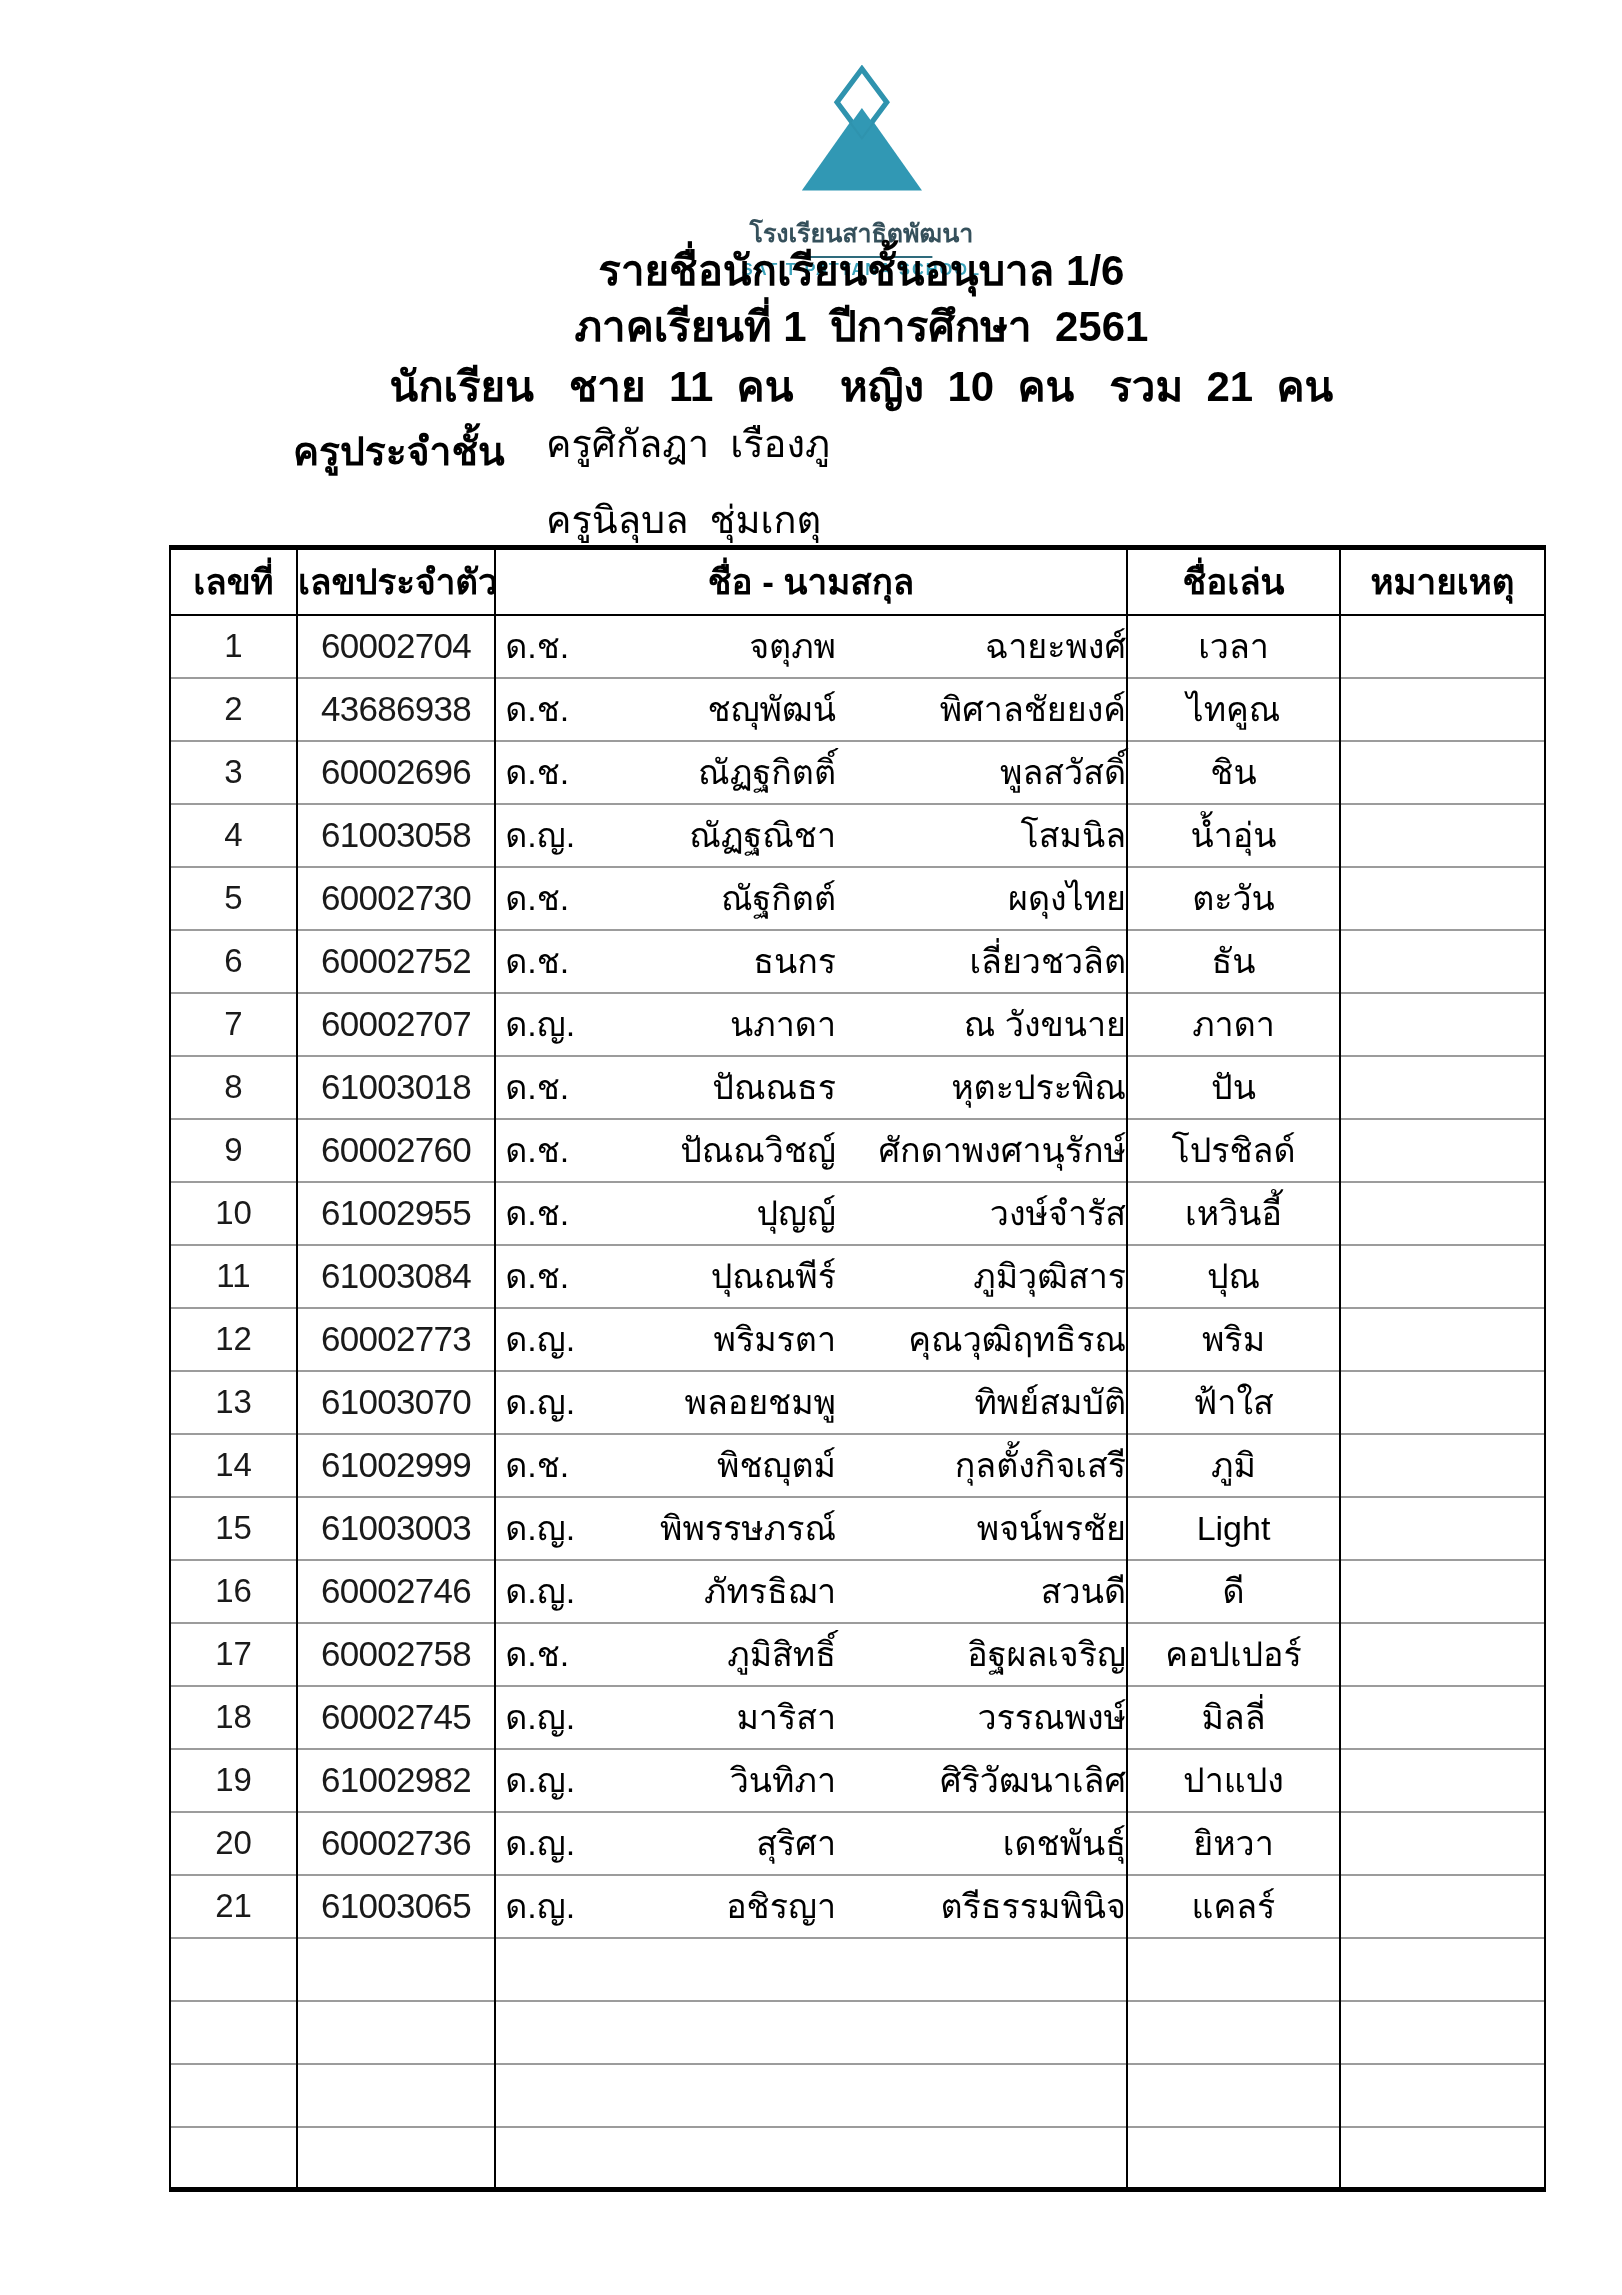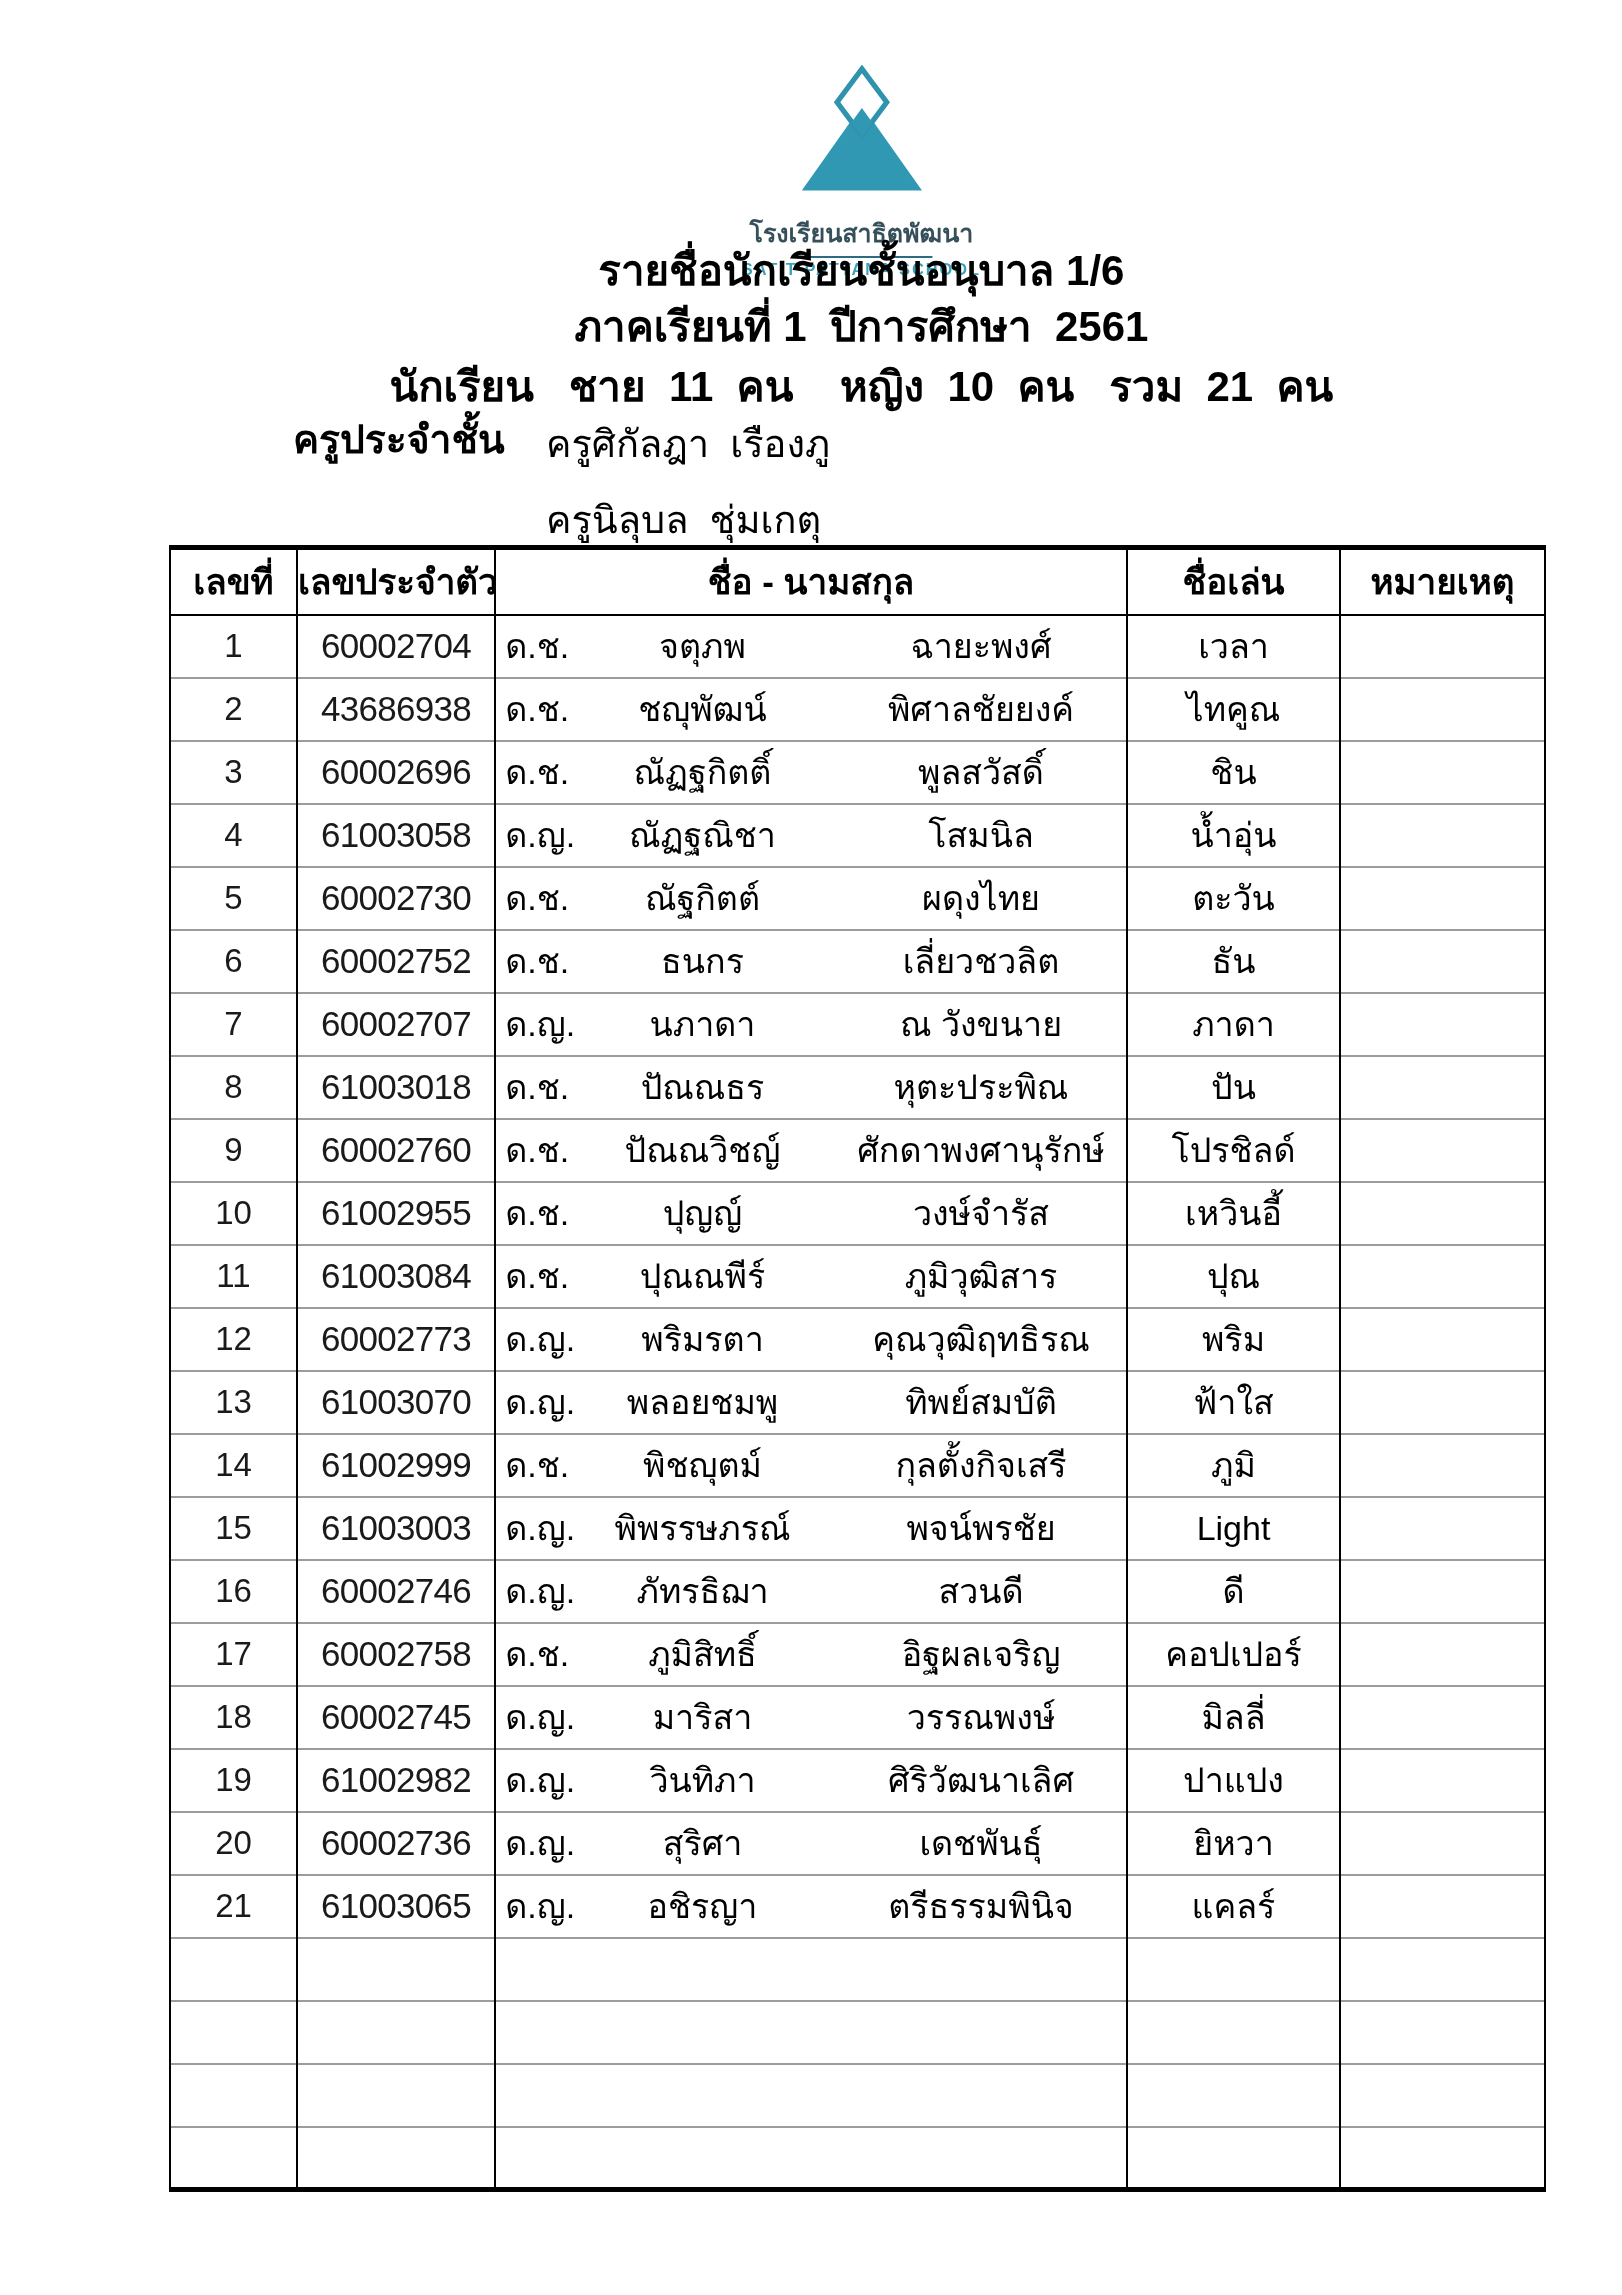--- a/index.html
+++ b/index.html
@@ -38,21 +38,21 @@
     position: absolute; left: 0; right: 0;
     text-align: center; font-weight: bold; white-space: pre;
     font-size: 42px; line-height: 1;
   }
   .t1 { top: 250px; }
   .t2 { top: 306px; }
   .t3 { top: 366px; }
 
   
   .teacher-label {
-    position: absolute; left: 252px; top: 420px;
+    position: absolute; left: 252px; top: 432px;
     font-size: 39px; font-weight: bold; white-space: pre; line-height: 1;
   }
   .teacher-name { position: absolute; left: 505px; font-size: 38px; white-space: pre; line-height: 1; }
   .teacher-1 { top: 425px; }
   .teacher-2 { top: 501px; }
 
   
   table.roster {
     position: absolute; left: 128px; top: 545px;
     width: 1375px;
@@ -73,21 +73,21 @@
     border-bottom: 2.6px solid #000;
     font-size: 35px; font-weight: bold; text-align: center;
     white-space: pre;
   }
   table.roster tbody tr { height: 63px; }
   table.roster tbody td { border-top: 2px solid #9c9c9c; }
   table.roster tbody tr.first td { border-top: none; }
   td.c-no   { text-align: center; font-size: 33px; color: #1a1a1a; }
   td.c-id   { text-align: center; font-size: 35px; letter-spacing: -0.7px; color: #1a1a1a; }
   td.c-nick { text-align: center; font-size: 34px; white-space: pre; }
-  td.c-name { text-align: center; border-radius: 15px; }
+  td.c-name { text-align: right; border-radius: 15px; }
   .name-wrap { display: flex; align-items: center; height: 100%; font-size: 34px; }
   .name-prefix { width: 73px; padding-left: 9.2px; box-sizing: border-box; flex: 0 0 auto; white-space: pre; }
   .name-given  { width: 267px; flex: 0 0 auto; white-space: pre; }
   .name-last   { flex: 1 1 auto; white-space: pre; }
 </style>
 </head>
 <body>
 
 <div class="page">
 

